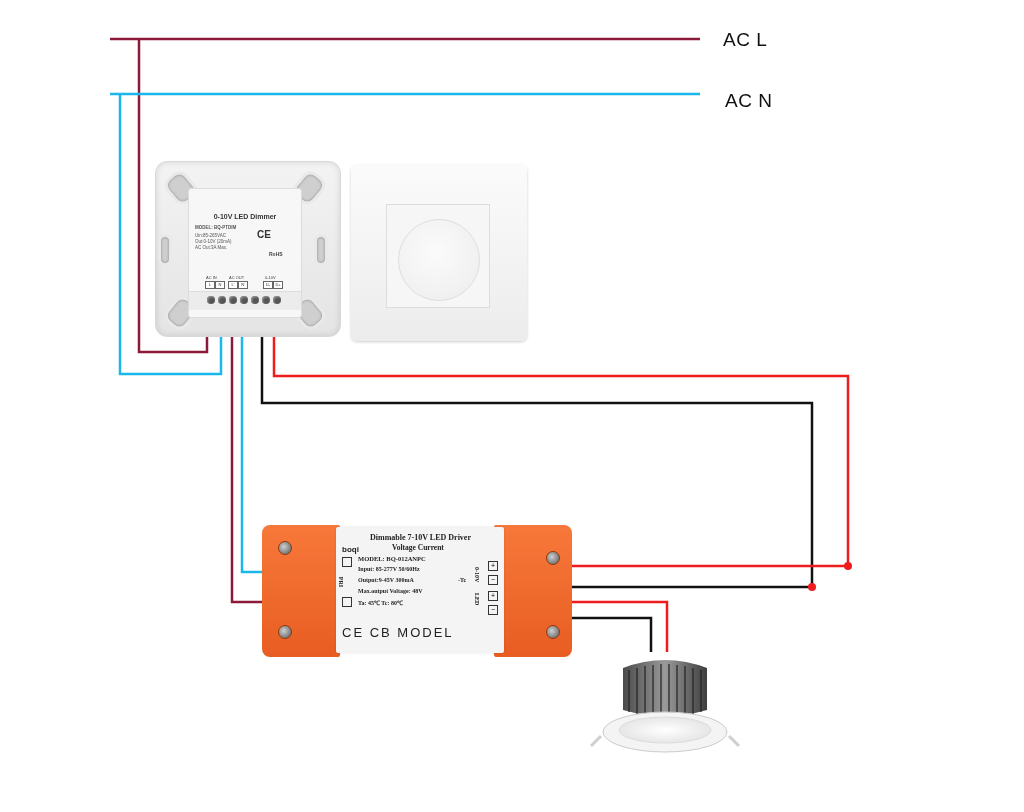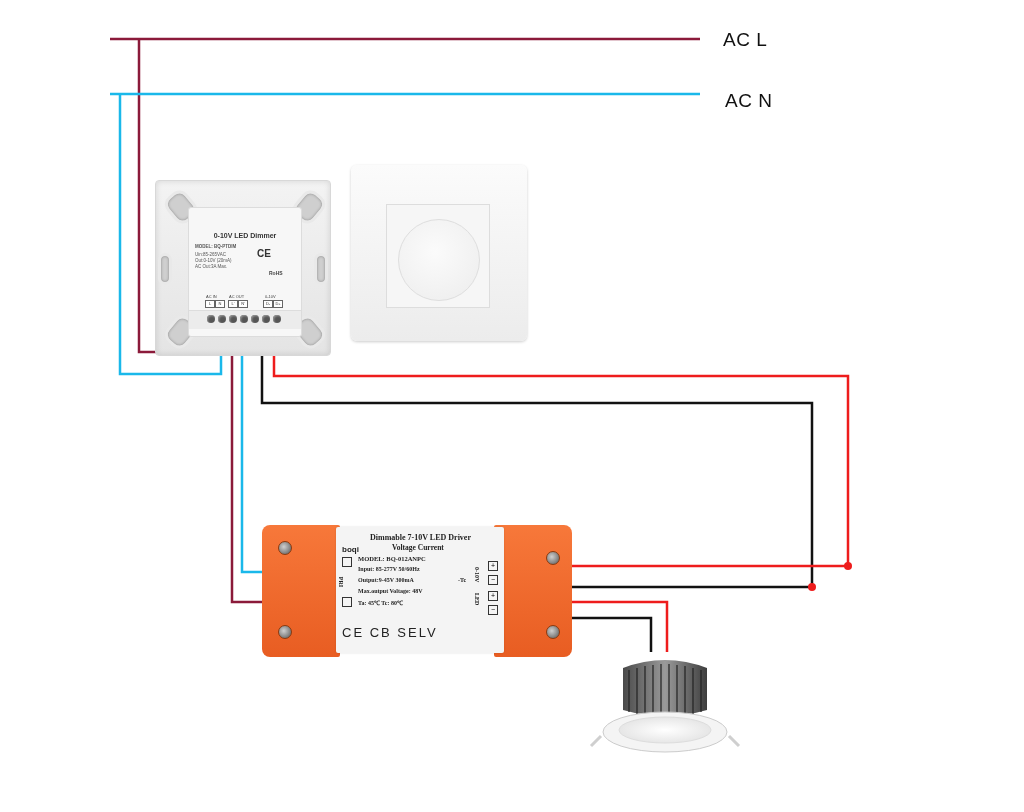--- a/index.html
+++ b/index.html
@@ -1,19 +1,19 @@
 <!DOCTYPE html>
 <html><head>
 <meta charset="utf-8">
 <style>
   html, body { margin: 0; padding: 0; background: #ffffff; }
   body { width: 1024px; height: 812px; position: relative; overflow: hidden; font-family: "Liberation Sans", sans-serif; }
   #diagram { position: absolute; left: 0; top: 0; width: 1024px; height: 812px; }
   .rail-label { position: absolute; font-family: "Liberation Sans", sans-serif; font-size: 19px; color: #111; letter-spacing: 0.5px; }
-  .dimmer-back { position: absolute; left: 155px; top: 180px; width: 174px; height: 174px; background: linear-gradient(180deg,#f3f3f3 0%,#e4e4e4 100%); border: 1px solid #d8d8d8; border-radius: 4px; box-shadow: inset 0 0 6px rgba(0,0,0,0.12); }
+  .dimmer-back { position: absolute; left: 155px; top: 161px; width: 174px; height: 174px; background: linear-gradient(180deg,#f3f3f3 0%,#e4e4e4 100%); border: 1px solid #d8d8d8; border-radius: 12px; box-shadow: inset 0 0 6px rgba(0,0,0,0.12); padding-left: 10px; }
   .dimmer-module { position: absolute; left: 32px; top: 26px; width: 112px; height: 128px; background: #f7f7f7; border: 1px solid #dcdcdc; border-radius: 3px; }
   .mount-hole { position: absolute; width: 20px; height: 26px; border-radius: 10px; background: #cfcfcf; border: 3px solid #e9e9e9; box-shadow: inset 0 0 3px rgba(0,0,0,0.35); }
   .dim-title { position: absolute; left: 0; right: 0; top: 24px; text-align: center; font-family: "Liberation Sans", sans-serif; font-size: 7px; font-weight: bold; color: #333; }
   .dim-spec { position: absolute; left: 6px; font-size: 4.5px; color: #555; font-family: "Liberation Sans", sans-serif; line-height: 6px; }
   .dim-ce { position: absolute; left: 68px; top: 40px; font-size: 10px; font-weight: bold; color: #333; }
   .dim-rohs { position: absolute; left: 80px; top: 62px; font-size: 5px; font-weight: bold; color: #444; }
   .term-label { position: absolute; font-size: 4px; color: #444; top: 86px; }
   .term-box { position: absolute; top: 92px; height: 6px; border: 1px solid #666; font-size: 4px; line-height: 6px; text-align: center; color: #333; background: #fff; }
   .screw { position: absolute; top: 107px; width: 8px; height: 8px; border-radius: 50%; background: #555; box-shadow: inset 1px 1px 2px #999; }
   .dimmer-front { position: absolute; left: 351px; top: 165px; width: 176px; height: 176px; background: linear-gradient(180deg,#fbfbfb 0%,#ececec 100%); border-radius: 6px; box-shadow: 0 1px 3px rgba(0,0,0,0.2); }
@@ -129,21 +129,21 @@
       <div class="drv-t" style="left:22px;top:50px;font-size:6px;">Output:9-45V 300mA</div>
       <div class="drv-t" style="left:122px;top:50px;font-size:6px;">-Tc</div>
       <div class="drv-t" style="left:22px;top:61px;font-size:6px;">Max.output Voltage: 48V</div>
       <div class="drv-t" style="left:22px;top:72px;font-size:6px;">Ta: 45℃  Tc: 80℃</div>
       <div class="drv-t" style="left:144px;top:40px;font-size:6px;transform:rotate(90deg);transform-origin:left top;">0-10V</div>
       <div class="drv-t" style="left:144px;top:66px;font-size:6px;transform:rotate(90deg);transform-origin:left top;">LED</div>
       <div style="position:absolute;left:152px;top:34px;width:8px;height:8px;border:1px solid #333;font-size:7px;line-height:8px;text-align:center;">+</div>
       <div style="position:absolute;left:152px;top:48px;width:8px;height:8px;border:1px solid #333;font-size:7px;line-height:7px;text-align:center;">−</div>
       <div style="position:absolute;left:152px;top:64px;width:8px;height:8px;border:1px solid #333;font-size:7px;line-height:8px;text-align:center;">+</div>
       <div style="position:absolute;left:152px;top:78px;width:8px;height:8px;border:1px solid #333;font-size:7px;line-height:7px;text-align:center;">−</div>
-      <div class="drv-t" style="left:6px;top:98px;font-size:13px;font-family:'Liberation Sans',sans-serif;font-weight:normal;letter-spacing:2px;">CE  CB  SELV</div>
+      <div class="drv-t" style="left:6px;top:98px;font-size:13px;font-family:'Liberation Sans',sans-serif;font-weight:normal;letter-spacing:2px;">CE  CB  MODEL</div>
     </div>
   </div>
 
   <svg class="lamp" viewBox="0 0 160 105">
     <defs>
       <linearGradient id="hs" x1="0" x2="1">
         <stop offset="0" stop-color="#4a4a4a"></stop>
         <stop offset="0.5" stop-color="#9a9a9a"></stop>
         <stop offset="1" stop-color="#3e3e3e"></stop>
       </linearGradient>

